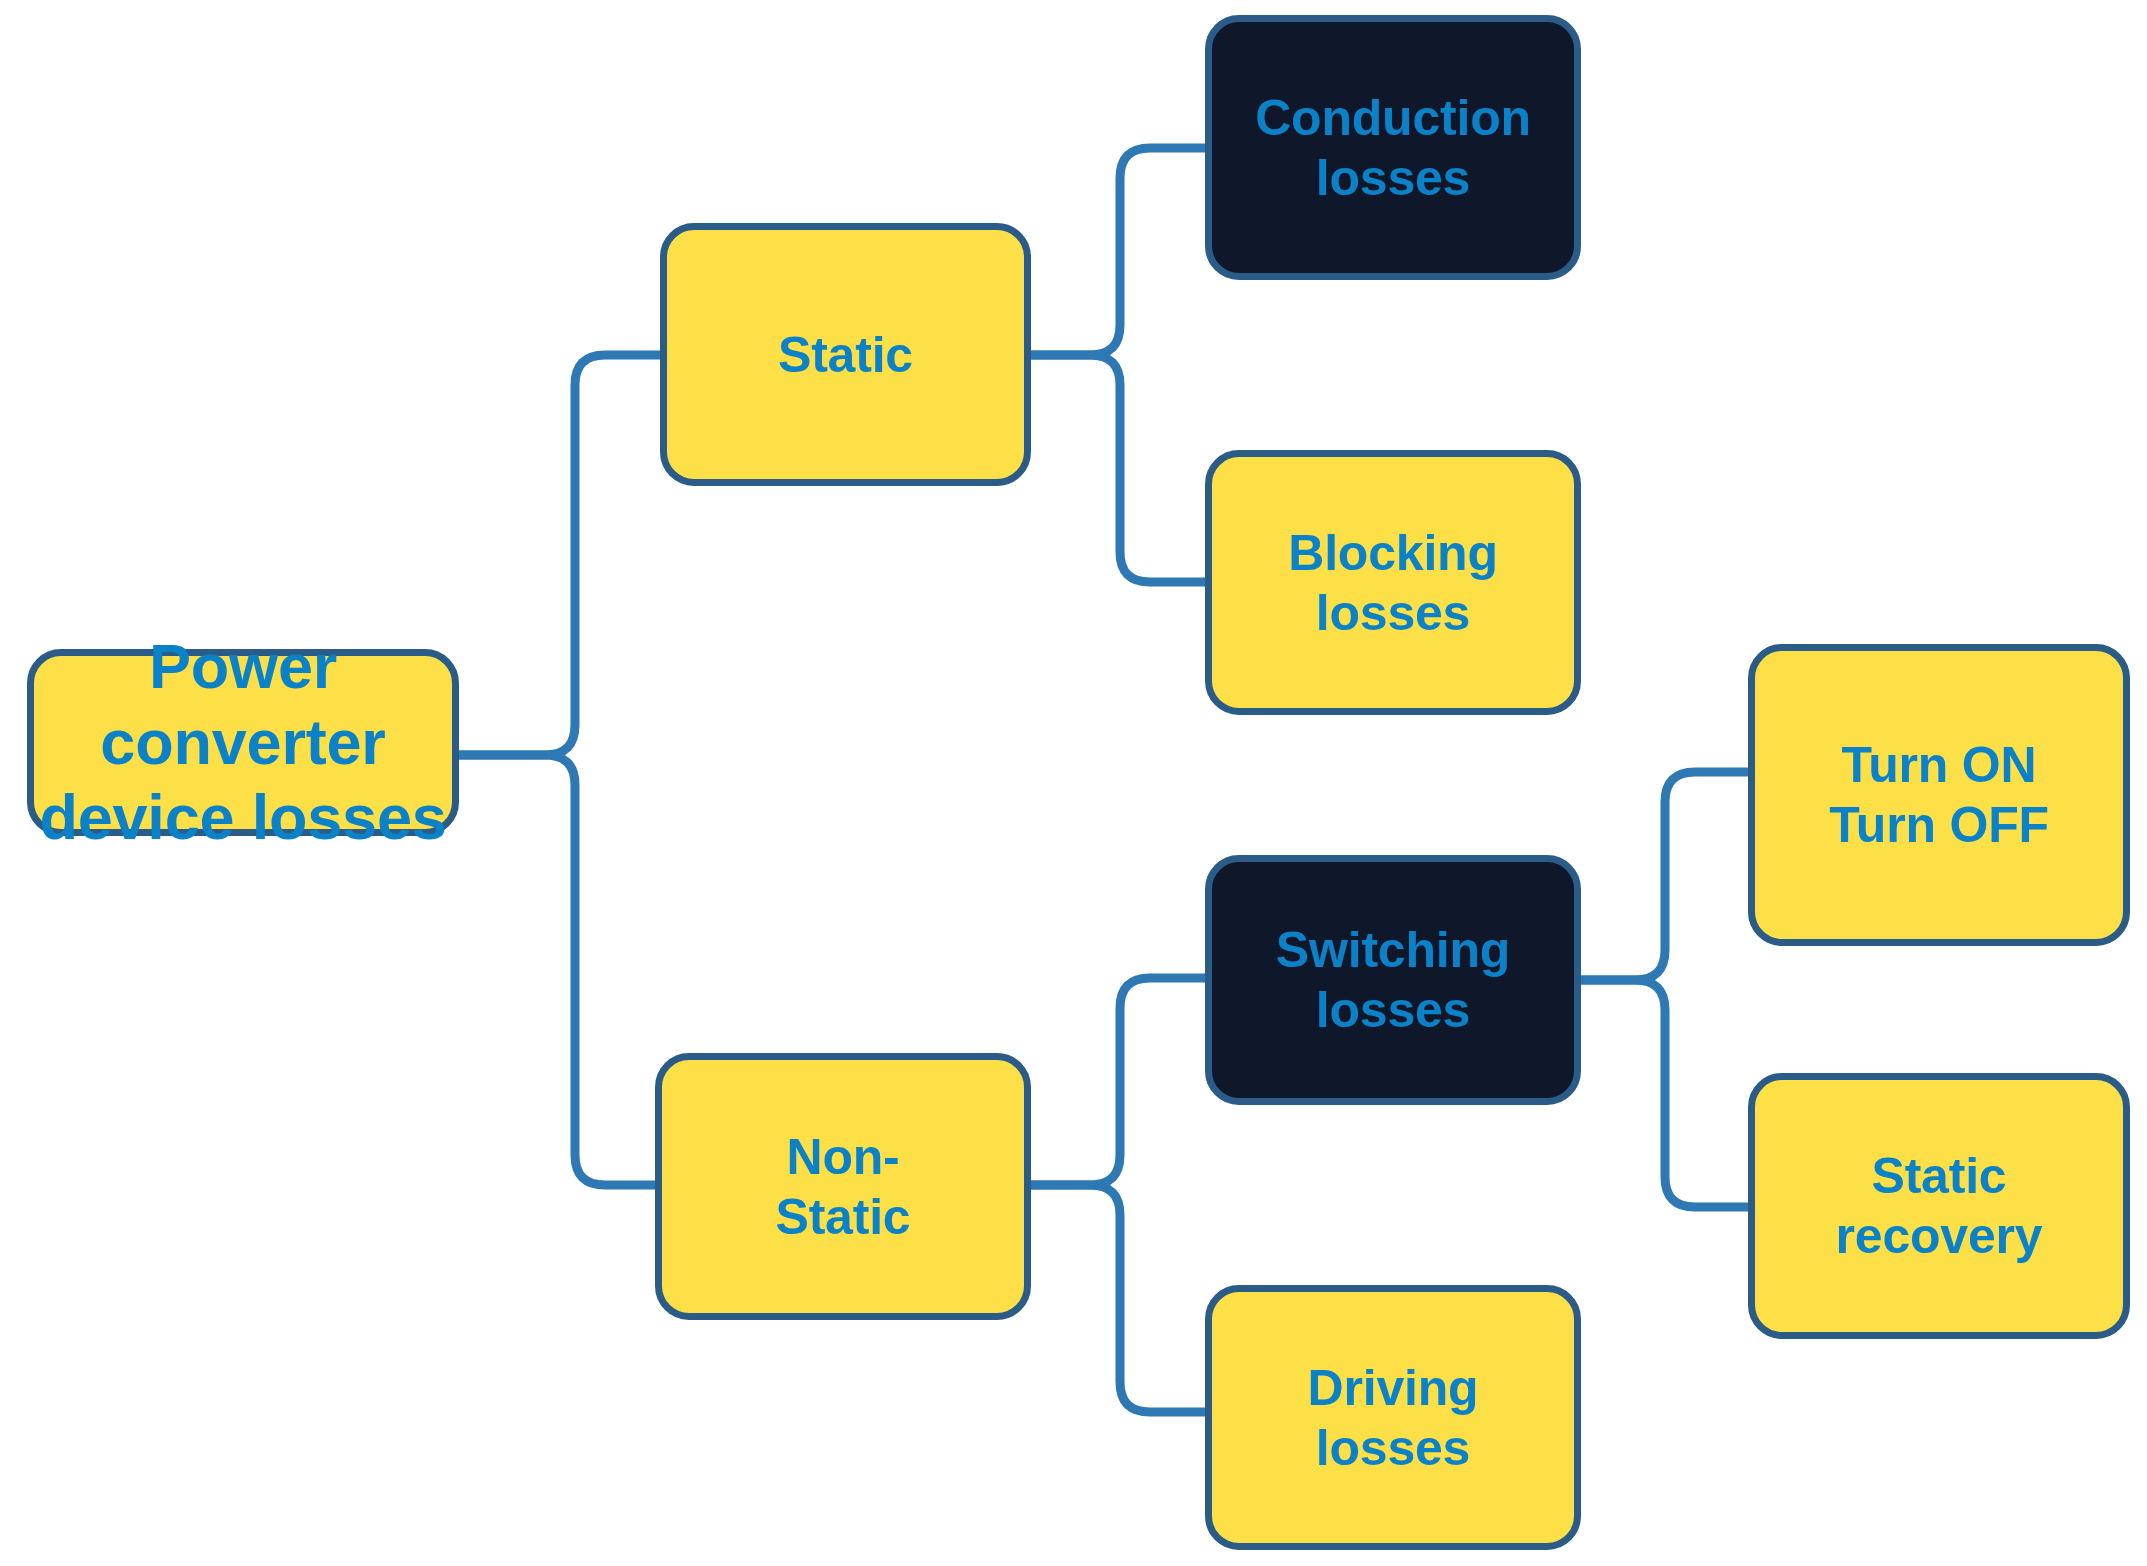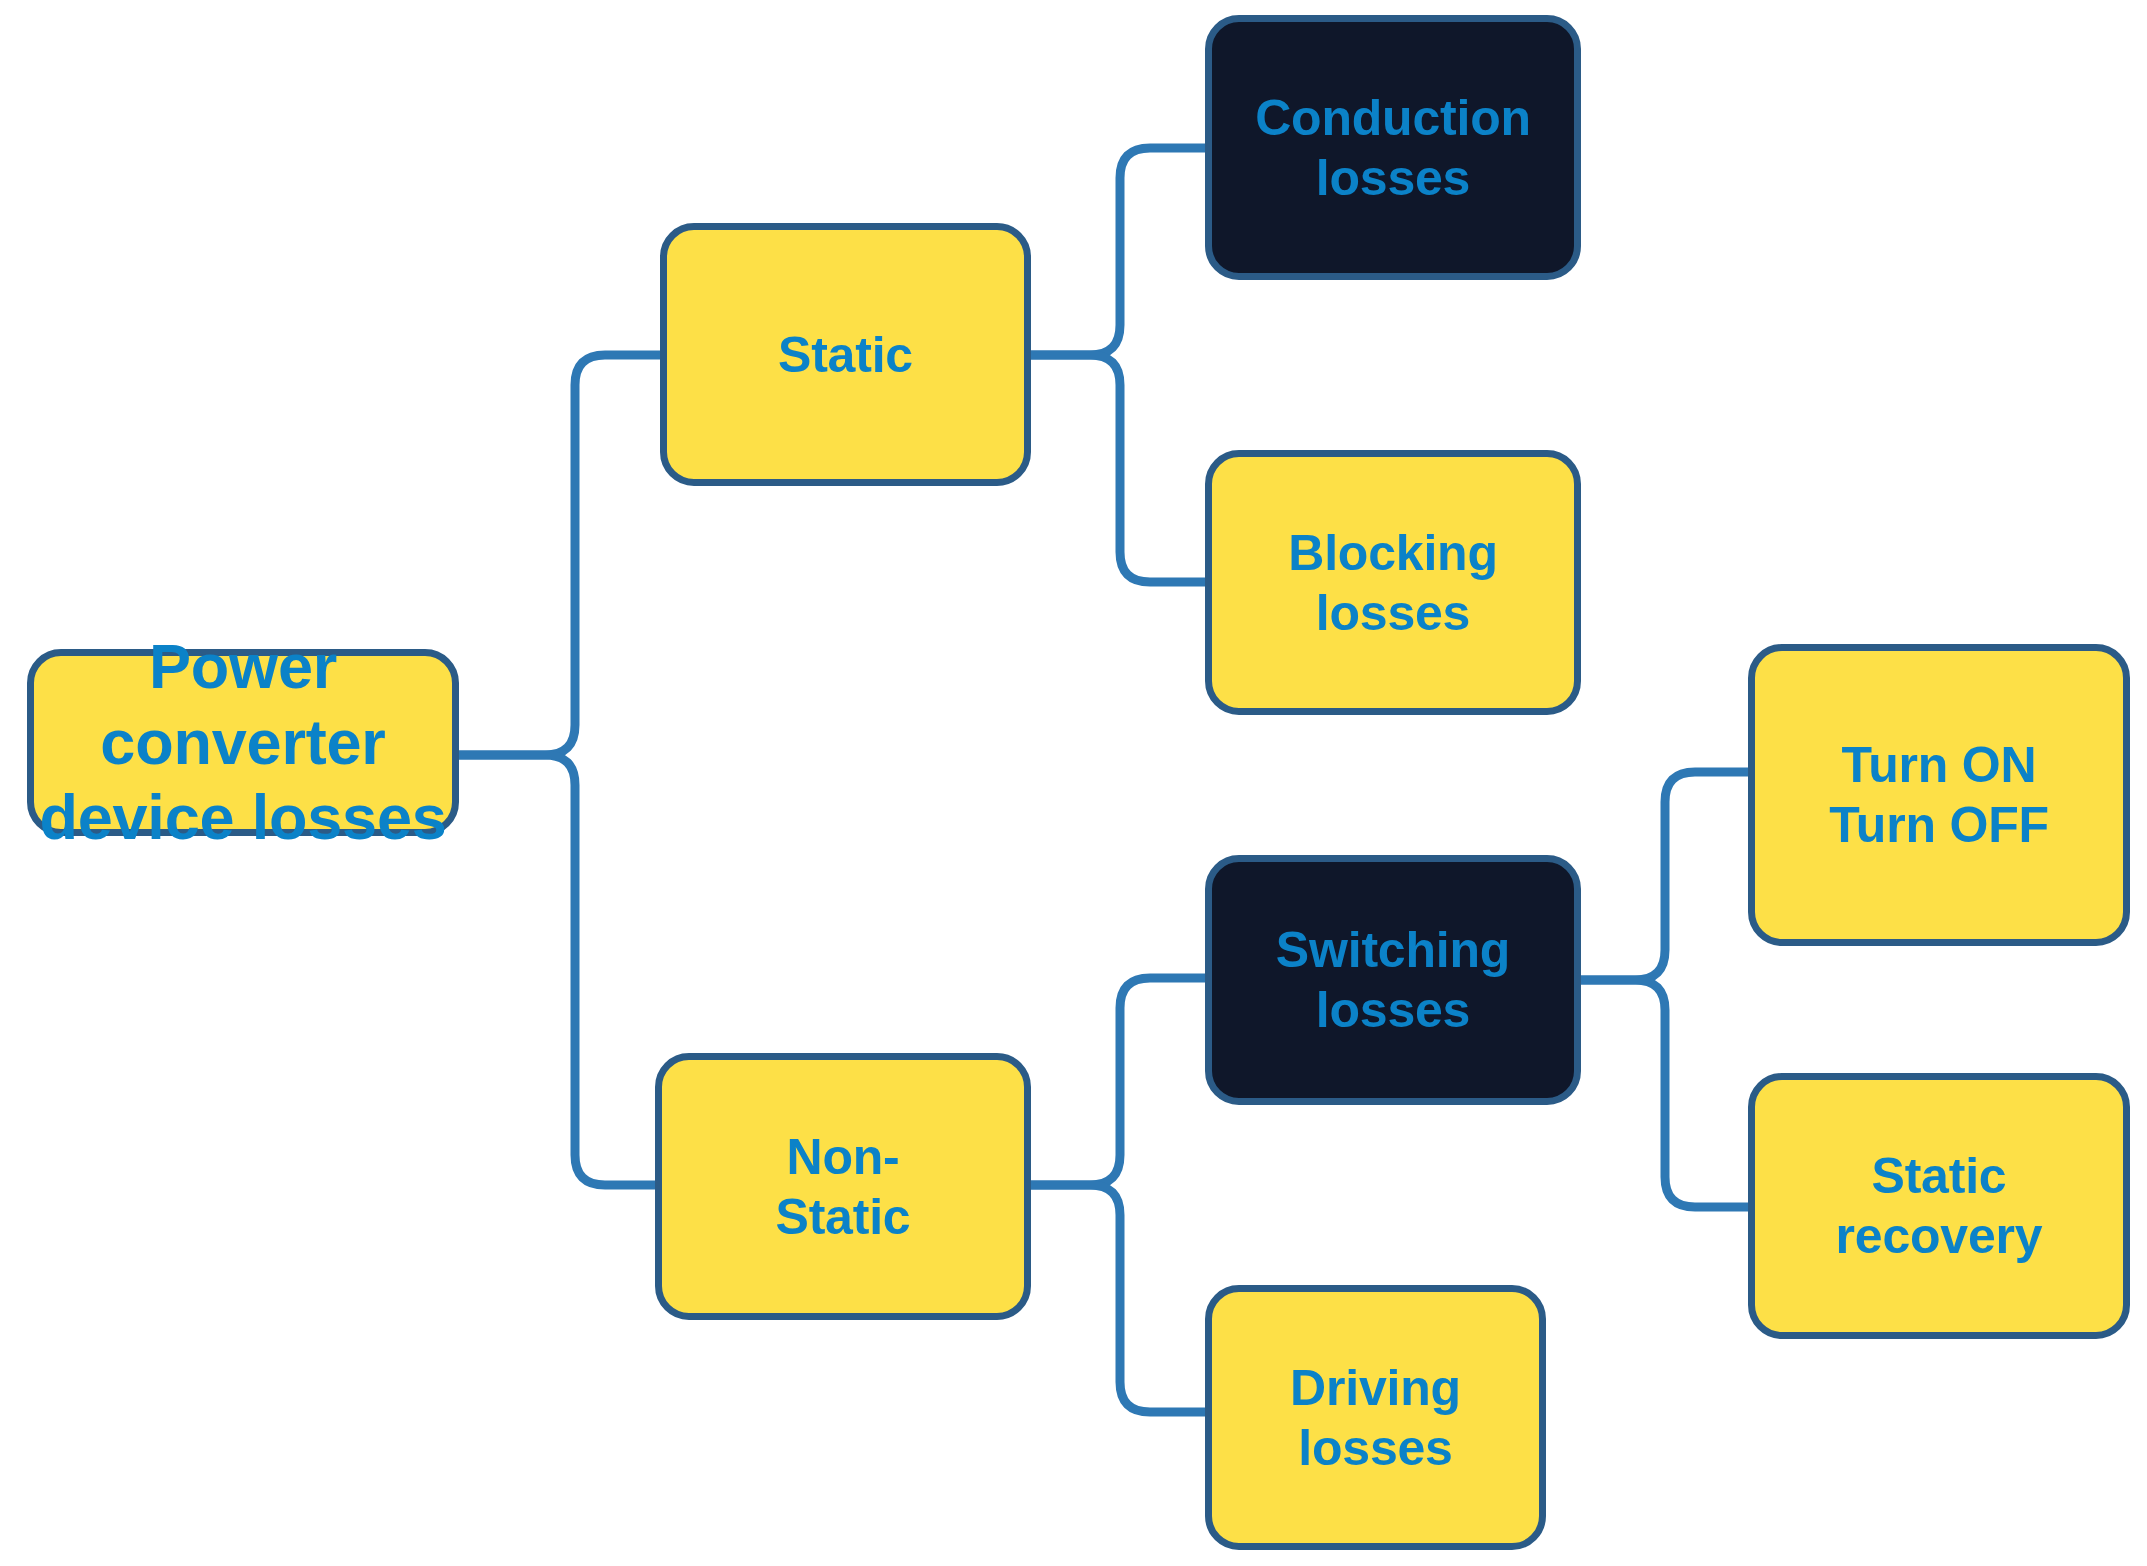--- a/index.html
+++ b/index.html
@@ -47,21 +47,21 @@
     display: block;
     white-space: nowrap;
   }
   
   #node-root        { left: 27px;   top: 649px;  width: 432px; height: 187px; font-size: 63px; }
   #node-static      { left: 660px;  top: 223px;  width: 371px; height: 263px; font-size: 50px; }
   #node-nonstatic   { left: 655px;  top: 1053px; width: 376px; height: 267px; font-size: 50px; }
   #node-conduction  { left: 1205px; top: 15px;   width: 376px; height: 265px; font-size: 50px; }
   #node-blocking    { left: 1205px; top: 450px;  width: 376px; height: 265px; font-size: 50px; }
   #node-switching   { left: 1205px; top: 855px;  width: 376px; height: 250px; font-size: 50px; }
-  #node-driving     { left: 1205px; top: 1285px; width: 341px; height: 265px; font-size: 50px; }
+  #node-driving     { left: 1205px; top: 1285px; width: 376px; height: 265px; font-size: 50px; }
   #node-turn        { left: 1748px; top: 644px;  width: 382px; height: 302px; font-size: 50px; }
   #node-reverse     { left: 1748px; top: 1073px; width: 382px; height: 266px; font-size: 50px; }
 </style>
 </head>
 <body>
 
 <div id="canvas">
 
   <svg id="connectors" viewBox="0 0 2147 1566" width="2147" height="1566" xmlns="http://www.w3.org/2000/svg">
     <g fill="none" stroke="#2E78B4" stroke-width="9" stroke-linecap="round" stroke-linejoin="round">

